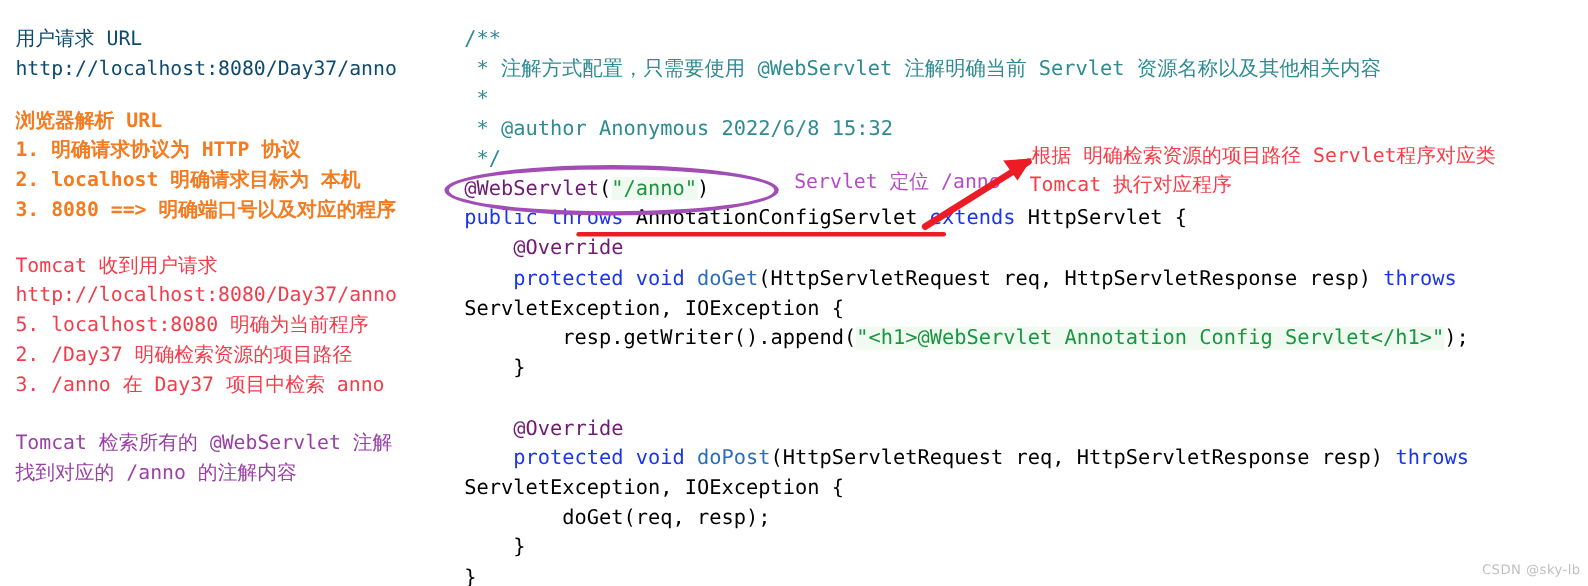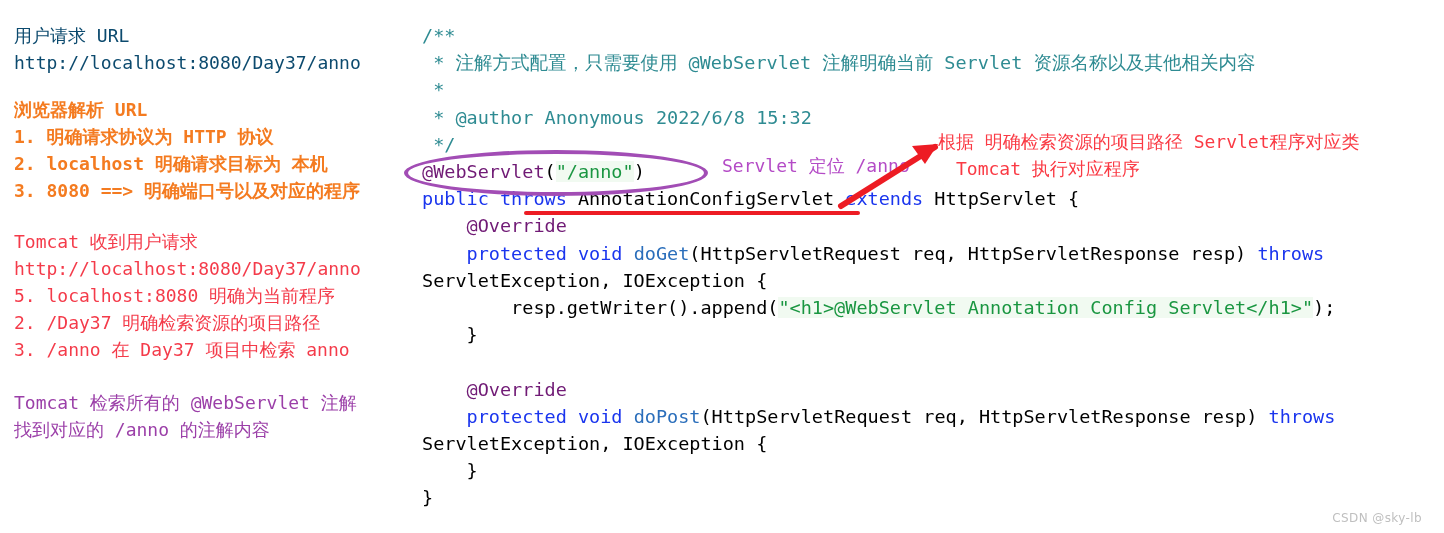--- a/index.html
+++ b/index.html
@@ -93,21 +93,21 @@
 
   svg.overlay {
     position: absolute;
     left: 0; top: 0;
     width: 1444px; height: 533px;
     pointer-events: none;
   }
 
   .watermark {
     position: absolute;
-    right: 22px;
+    right: 7px;
     bottom: 8px;
     font-family: "DejaVu Sans", sans-serif;
     font-size: 12px;
     color: #BFBFBF;
     letter-spacing: 0.4px;
   }
 </style>
 </head>
 <body>
 
@@ -152,29 +152,30 @@
       <div class="code-line"><span class="tok-keyword">public</span><span class="tok-plain"> </span><span class="tok-keyword">throws</span><span class="tok-plain"> AnnotationConfigServlet </span><span class="tok-keyword">extends</span><span class="tok-plain"> HttpServlet {</span></div>
       <div class="code-line"><span class="tok-plain">    </span><span class="tok-anno">@Override</span></div>
       <div class="code-line"><span class="tok-plain">    </span><span class="tok-keyword">protected</span><span class="tok-plain"> </span><span class="tok-keyword">void</span><span class="tok-plain"> </span><span class="tok-method">doGet</span><span class="tok-plain">(HttpServletRequest req, HttpServletResponse resp) </span><span class="tok-keyword">throws</span></div>
       <div class="code-line"><span class="tok-plain">ServletException, IOException {</span></div>
       <div class="code-line"><span class="tok-plain">        resp.getWriter().append(</span><span class="tok-string">"&lt;h1&gt;@WebServlet Annotation Config Servlet&lt;/h1&gt;"</span><span class="tok-plain">);</span></div>
       <div class="code-line"><span class="tok-plain">    }</span></div>
       <div class="code-line">&nbsp;</div>
       <div class="code-line"><span class="tok-plain">    </span><span class="tok-anno">@Override</span></div>
       <div class="code-line"><span class="tok-plain">    </span><span class="tok-keyword">protected</span><span class="tok-plain"> </span><span class="tok-keyword">void</span><span class="tok-plain"> </span><span class="tok-method">doPost</span><span class="tok-plain">(HttpServletRequest req, HttpServletResponse resp) </span><span class="tok-keyword">throws</span></div>
       <div class="code-line"><span class="tok-plain">ServletException, IOException {</span></div>
+      <div class="code-line"><span class="tok-plain">        doGet(req, resp);</span></div>
       <div class="code-line"><span class="tok-plain">    }</span></div>
       <div class="code-line"><span class="tok-plain">}</span></div>
     </div>
 
   <div class="anno-text anno-purple" style="left:722px; top:152px;">Servlet 定位 /anno</div>
 
   <div class="anno-text anno-red" style="left:938px; top:128px;">根据 明确检索资源的项目路径 Servlet程序对应类</div>
 
-  <div class="anno-text anno-red" style="left:956px; top:155px;">Tomcat 执行对应程序</div>
+  <div class="anno-text anno-red" style="left:936px; top:155px;">Tomcat 执行对应程序</div>
 
   <div class="ellipse" style="left:404px; top:150px; width:296px; height:38px;"></div>
 
   <div class="red-underline" style="left:524px; top:211px; width:336px;"></div>
 
   <svg class="overlay" viewBox="0 0 1444 533">
     <g>
       <line x1="841" y1="206" x2="935" y2="147" stroke="#ED1C24" stroke-width="6" stroke-linecap="round"></line>
       <polygon points="938,144 912,146 925,164" fill="#ED1C24"></polygon>
     </g>

